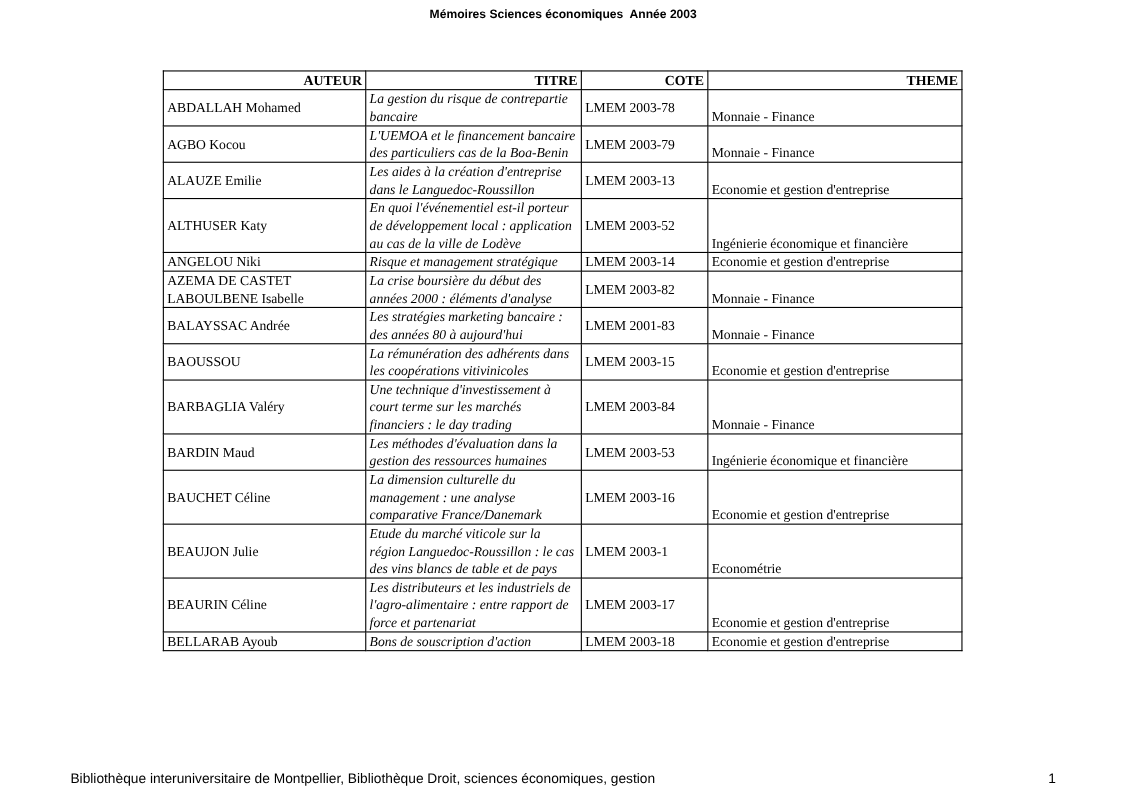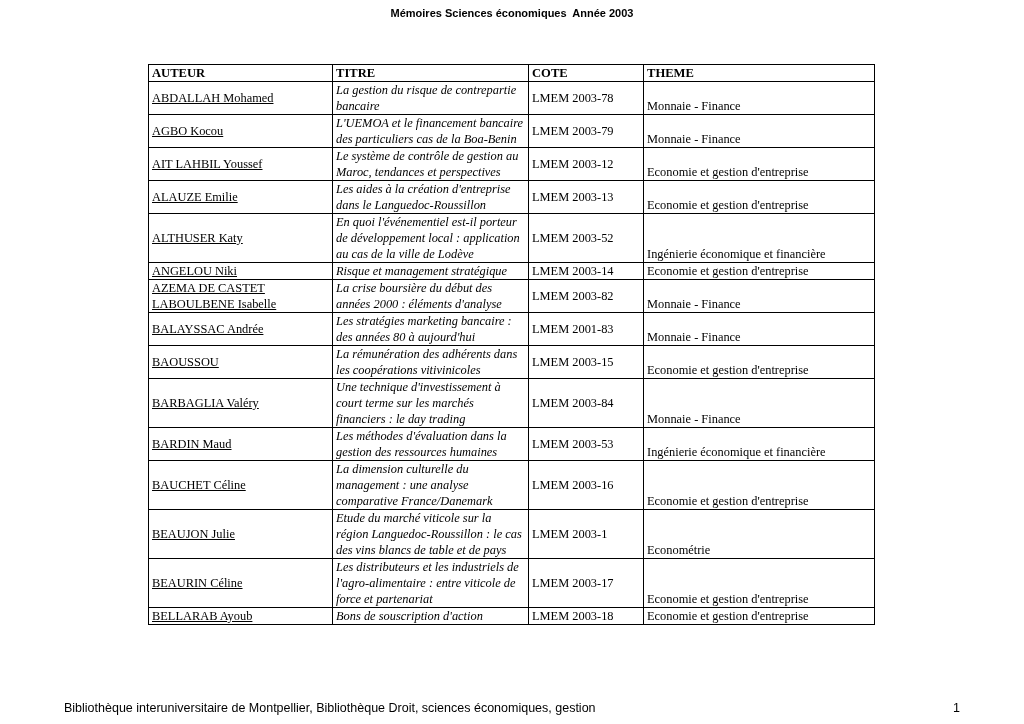--- a/index.html
+++ b/index.html
@@ -33,26 +33,26 @@
     font-size: 12.4px;
     line-height: 16px;
   }
   table.doc-table th,
   table.doc-table td {
     border: 1px solid #000000;
     padding: 0 3px;
     overflow: hidden;
   }
   table.doc-table th {
-    text-align: left;
+    text-align: right;
     font-size: 12.6px;
     height: 16px;
     vertical-align: middle;
   }
-  td.auteur { vertical-align: middle; text-decoration: underline; }
+  td.auteur { vertical-align: middle; }
   td.titre  { vertical-align: middle; font-style: italic; }
   td.cote   { vertical-align: middle; }
   td.theme  { vertical-align: bottom; padding-bottom: 1px; }
   .page-footer {
     position: absolute;
     top: 701px;
     left: 64px;
     right: 64px;
     display: flex;
     justify-content: space-between;
@@ -87,26 +87,20 @@
         <td class="auteur">ABDALLAH Mohamed</td>
         <td class="titre">La gestion du risque de contrepartie bancaire</td>
         <td class="cote">LMEM 2003-78</td>
         <td class="theme">Monnaie - Finance</td>
       </tr>
       <tr>
         <td class="auteur">AGBO Kocou</td>
         <td class="titre">L'UEMOA et le financement bancaire des particuliers cas de la Boa-Benin</td>
         <td class="cote">LMEM 2003-79</td>
         <td class="theme">Monnaie - Finance</td>
-      </tr>
-      <tr>
-        <td class="auteur">AIT LAHBIL Youssef</td>
-        <td class="titre">Le système de contrôle de gestion au Maroc, tendances et perspectives</td>
-        <td class="cote">LMEM 2003-12</td>
-        <td class="theme">Economie et gestion d'entreprise</td>
       </tr>
       <tr>
         <td class="auteur">ALAUZE Emilie</td>
         <td class="titre">Les aides à la création d'entreprise dans le Languedoc-Roussillon</td>
         <td class="cote">LMEM 2003-13</td>
         <td class="theme">Economie et gestion d'entreprise</td>
       </tr>
       <tr>
         <td class="auteur">ALTHUSER Katy</td>
         <td class="titre">En quoi l'événementiel est-il porteur de développement local : application au cas de la ville de Lodève</td>
@@ -156,21 +150,21 @@
         <td class="theme">Economie et gestion d'entreprise</td>
       </tr>
       <tr>
         <td class="auteur">BEAUJON Julie</td>
         <td class="titre">Etude du marché viticole sur la région Languedoc-Roussillon : le cas des vins blancs de table et de pays</td>
         <td class="cote">LMEM 2003-1</td>
         <td class="theme">Econométrie</td>
       </tr>
       <tr>
         <td class="auteur">BEAURIN Céline</td>
-        <td class="titre">Les distributeurs et les industriels de l'agro-alimentaire : entre viticole de force et partenariat</td>
+        <td class="titre">Les distributeurs et les industriels de l'agro-alimentaire : entre rapport de force et partenariat</td>
         <td class="cote">LMEM 2003-17</td>
         <td class="theme">Economie et gestion d'entreprise</td>
       </tr>
       <tr>
         <td class="auteur">BELLARAB Ayoub</td>
         <td class="titre">Bons de souscription d'action</td>
         <td class="cote">LMEM 2003-18</td>
         <td class="theme">Economie et gestion d'entreprise</td>
       </tr>
     </tbody>

